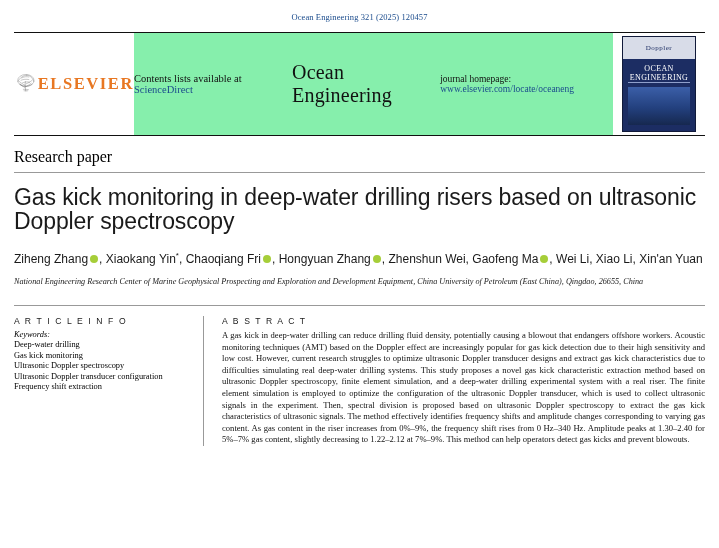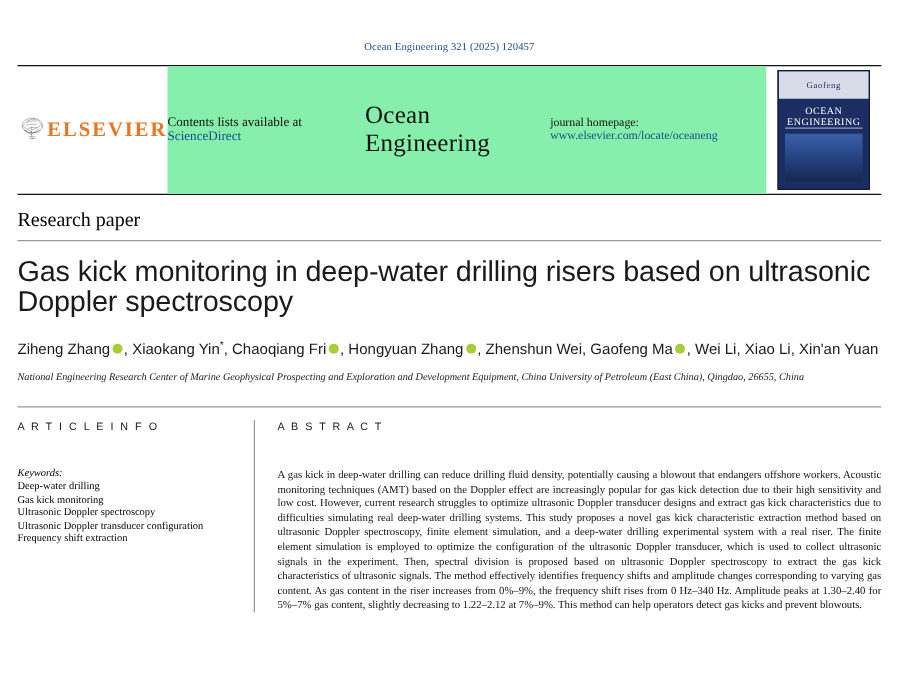--- a/index.html
+++ b/index.html
@@ -21,21 +21,21 @@
     box-sizing: border-box;
     padding: 0 14px;
   }
 
   
   .running-head {
     text-align: center;
     font-family: "Liberation Serif", serif;
     font-size: 8.5px;
     color: #1a4b8c;
-    padding-top: 32px;
+    padding-top: 12px;
     letter-spacing: 0.1px;
   }
 
   
   .masthead {
     margin-top: 10px;
     border-top: 1.6px solid #111;
     border-bottom: 1.6px solid #111;
     display: flex;
     align-items: stretch;
@@ -219,21 +219,21 @@
   .col-right {
     flex: 1 1 auto;
     padding-left: 18px;
     box-sizing: border-box;
   }
   .section-head {
     font-family: "Liberation Sans", sans-serif;
     font-size: 8.6px;
     letter-spacing: 1.6px;
     color: #1a1a1a;
-    margin-bottom: 28px;
+    margin-bottom: 4px;
   }
   .keywords-head {
     font-family: "Liberation Serif", serif;
     font-size: 8.4px;
     font-style: italic;
     margin-bottom: 1px;
   }
   .keyword {
     font-family: "Liberation Serif", serif;
     font-size: 8.4px;
@@ -288,21 +288,21 @@
       <div class="journal-title">Ocean Engineering</div>
       <div class="homepage-line">
         <span>journal homepage:</span>
         <a href="#">www.elsevier.com/locate/oceaneng</a>
       </div>
     </div>
 
     <div class="masthead-right">
       <div class="cover">
         <div class="cover-top">
-          <span class="cover-top-mark">Gaofeng</span>
+          <span class="cover-top-mark">Doppler</span>
         </div>
         <div class="cover-title">
           <span>OCEAN</span><br>
           <span>ENGINEERING</span>
         </div>
         <div class="cover-rule"></div>
         <div class="cover-photo"></div>
       </div>
     </div>
 

